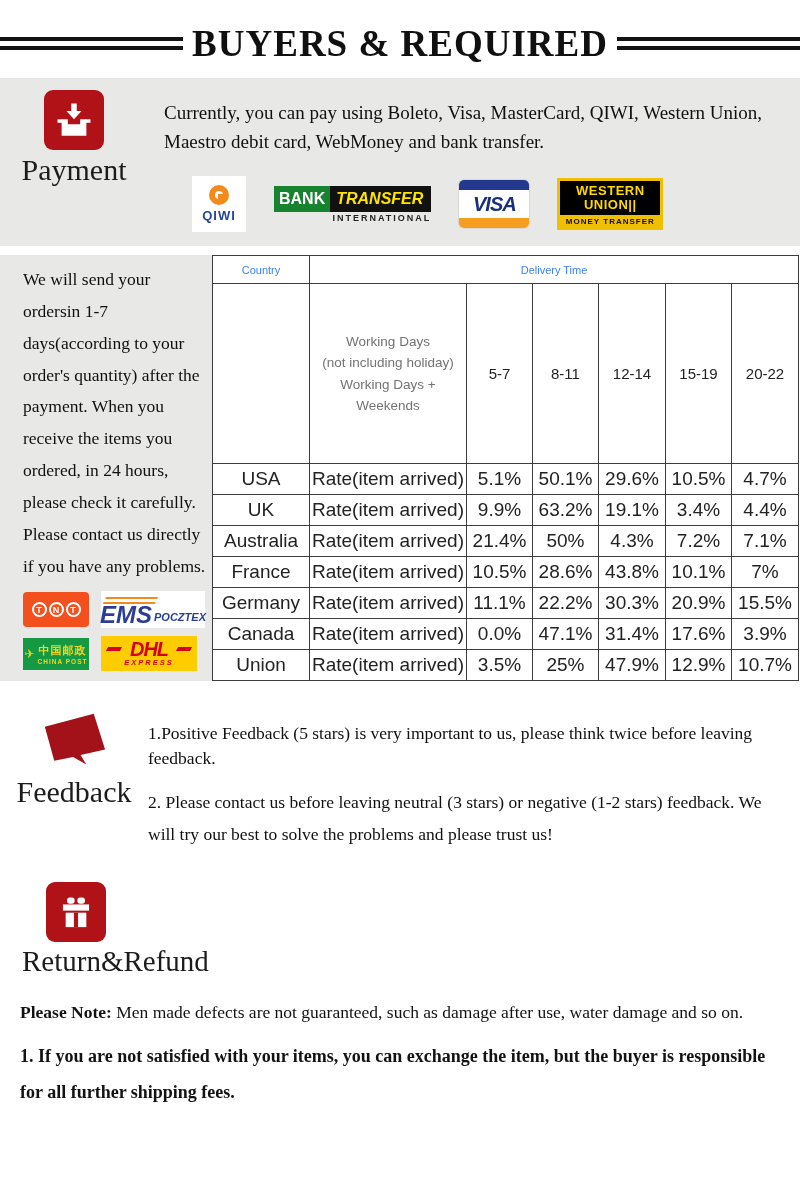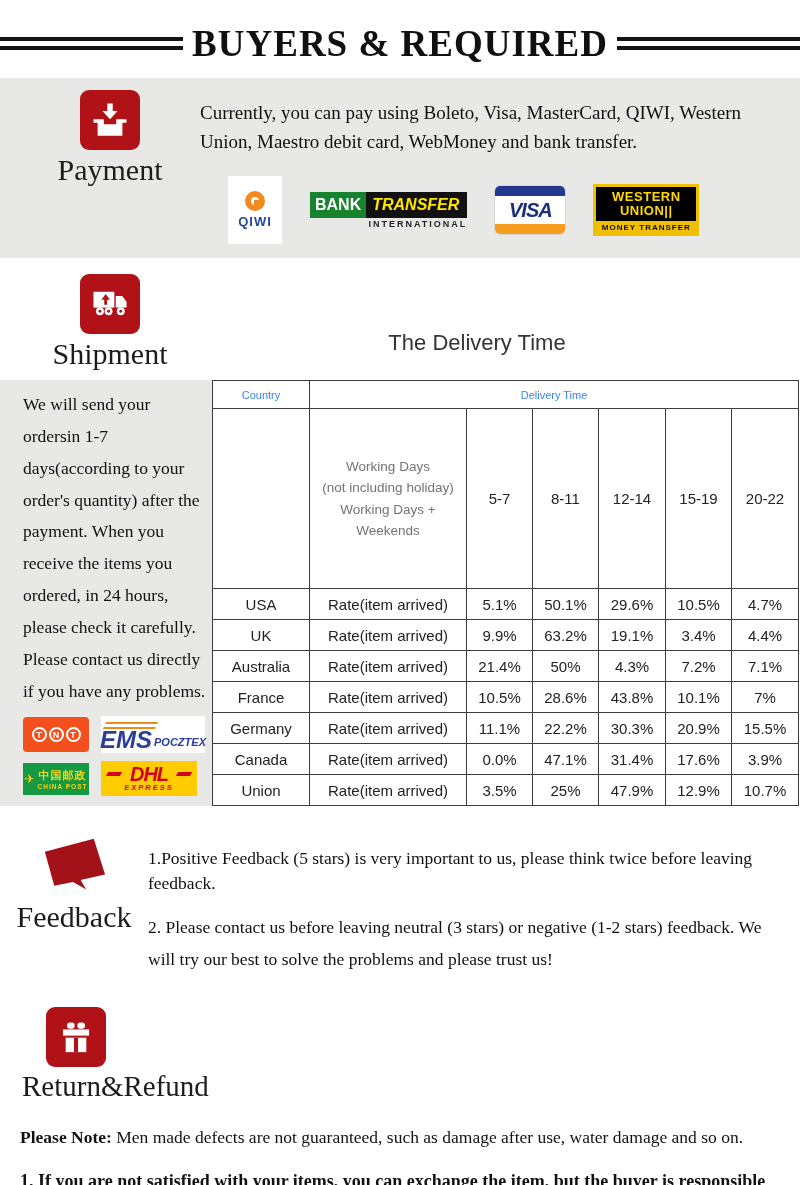--- a/index.html
+++ b/index.html
@@ -9,32 +9,32 @@
     background:#fff; color:#121212; font-family:"Liberation Serif", serif;
   }
 
   
   .masthead{ display:flex; align-items:center; gap:9px; padding-top:22px; }
   .rule{ flex:1; height:13px; border-top:4px solid #141414; border-bottom:4px solid #141414; }
   .masthead h1{ margin:0; font-size:37px; font-weight:600; letter-spacing:1px; white-space:nowrap;
     font-family:"Liberation Serif", serif; color:#101010; }
 
   
-  .side-col{ width:148px; flex:0 0 148px; display:flex; flex-direction:column; align-items:center;margin-left:36px; }
+  .side-col{ width:148px; flex:0 0 148px; display:flex; flex-direction:column; align-items:center; }
   .app-icon{ width:60px; height:60px; background:#b01218; border-radius:9px;
     display:flex; align-items:center; justify-content:center; }
   .side-label{ font-size:30px; margin-top:3px; color:#1c1c1c; }
 
   
   .payment-band{ margin-top:13px; background:#e8e8e6; display:flex; padding:12px 0 14px; }
   .payment-main{ flex:1; padding-right:10px; }
   .payment-desc{ margin:9px 6px 0 16px; font-size:19px; line-height:1.5; color:#101010; }
   .pay-logos{ display:flex; align-items:center; gap:28px; margin:20px 0 0 44px; }
 
-  .qiwi{ width:54px; height:68px; background:#fff; display:flex; flex-direction:column; align-items:center; justify-content:center; }
+  .qiwi{ width:54px; height:56px; background:#fff; display:flex; flex-direction:column; align-items:center; justify-content:center; }
   .qiwi-ring{ width:20px; height:20px; border:6px solid #f28a1e; border-radius:50%; position:relative; }
   .qiwi-ring::after{ content:""; position:absolute; right:-4px; bottom:-4px; width:9px; height:9px;
     background:#f28a1e; border-radius:0 0 9px 0; }
   .qiwi-text{ margin-top:3px; color:#26489c; font:bold 13px "Liberation Sans", sans-serif; letter-spacing:1px; }
 
   .bank-transfer{ display:flex; flex-direction:column; align-items:center; }
   .bt-row{ display:flex; }
   .bt-bank{ background:#17832e; color:#fff; font:bold 16px "Liberation Sans", sans-serif; padding:4px 5px; }
   .bt-transfer{ background:#111; color:#ffe400; font:bold italic 16px "Liberation Sans", sans-serif; padding:4px 8px 4px 6px; }
   .bt-intl{ align-self:flex-end; margin-top:1px; color:#222; font:bold 9px "Liberation Sans", sans-serif; letter-spacing:2px; }
@@ -83,21 +83,21 @@
   .dhl-dash{ width:14px; height:4px; background:#d5001c; transform:skewX(-30deg); }
   .dhl-word{ color:#d5001c; font:bold italic 20px "Liberation Sans", sans-serif; letter-spacing:-1px; line-height:.9; }
   .dhl-sub{ color:#d5001c; font:bold italic 7.5px "Liberation Sans", sans-serif; letter-spacing:2px; }
 
   table.delivery{ border-collapse:collapse; table-layout:fixed; width:586px; background:#fff;
     font-family:"Liberation Sans", sans-serif; color:#222; }
   table.delivery td{ border:1px solid #3c3c3c; text-align:center; padding:0; }
   td.c-head{ height:28px; font-size:11px; color:#3b82f6; }
   td.wd-cell{ text-align:left; padding:4px 4px 4px 7px; font-size:13.5px; line-height:1.6; color:#737373; }
   td.range{ font-size:15px; }
-  tr.data-row td{ height:31px; font-size:15px; }
+  tr.data-row td{ height:31px; font-size:19px; }
   td.country{ font-size:15px; }
 
   
   .feedback-sec{ display:flex; margin-top:27px; }
   .fb-left{ width:148px; flex:0 0 148px; display:flex; flex-direction:column; align-items:center; }
   .fb-texts{ flex:1; padding-right:10px; font-size:17.5px; color:#101010; }
   .fb-p1{ margin:13px 0 0; line-height:1.4; }
   .fb-p2{ margin:17px 0 0; line-height:1.8; }
 
   
@@ -156,39 +156,20 @@
             <div>WESTERN</div>
             <div>UNION||</div>
           </div>
           <div class="wu-strip">MONEY TRANSFER</div>
         </div>
       </div>
     </div>
   </section>
 
   <section>
-    <div class="ship-head">
-      <div class="side-col">
-        <div class="app-icon">
-          <svg width="46" height="46" viewBox="0 0 64 64">
-            <rect x="9" y="15" width="29" height="22" fill="#fff"></rect>
-            <path d="M24 33 v-7 h-4 l6-8 6 8 h-4 v7 z" fill="#b01218"></path>
-            <path d="M40 21 h9 l6 8 v8 h-15 z" fill="#fff"></path>
-            <circle cx="18" cy="42" r="5.5" fill="#fff"></circle>
-            <circle cx="30" cy="42" r="5.5" fill="#fff"></circle>
-            <circle cx="47" cy="42" r="5.5" fill="#fff"></circle>
-            <circle cx="18" cy="42" r="2" fill="#b01218"></circle>
-            <circle cx="30" cy="42" r="2" fill="#b01218"></circle>
-            <circle cx="47" cy="42" r="2" fill="#b01218"></circle>
-          </svg>
-        </div>
-        <div class="side-label">Shipment</div>
-      </div>
-      <h2 class="delivery-title">The Delivery Time</h2>
-    </div>
 
     <div class="ship-body">
       <aside class="ship-aside">
         <p class="ship-note">We will send your ordersin 1-7 days(according to your order's quantity) after the payment. When you receive the items you ordered, in 24  hours, please check it carefully. Please  contact us directly if you have any problems.</p>
         <div class="carrier-grid">
           <div class="tnt">
             <span>T</span>
             <span>N</span>
             <span>T</span>
           </div>

